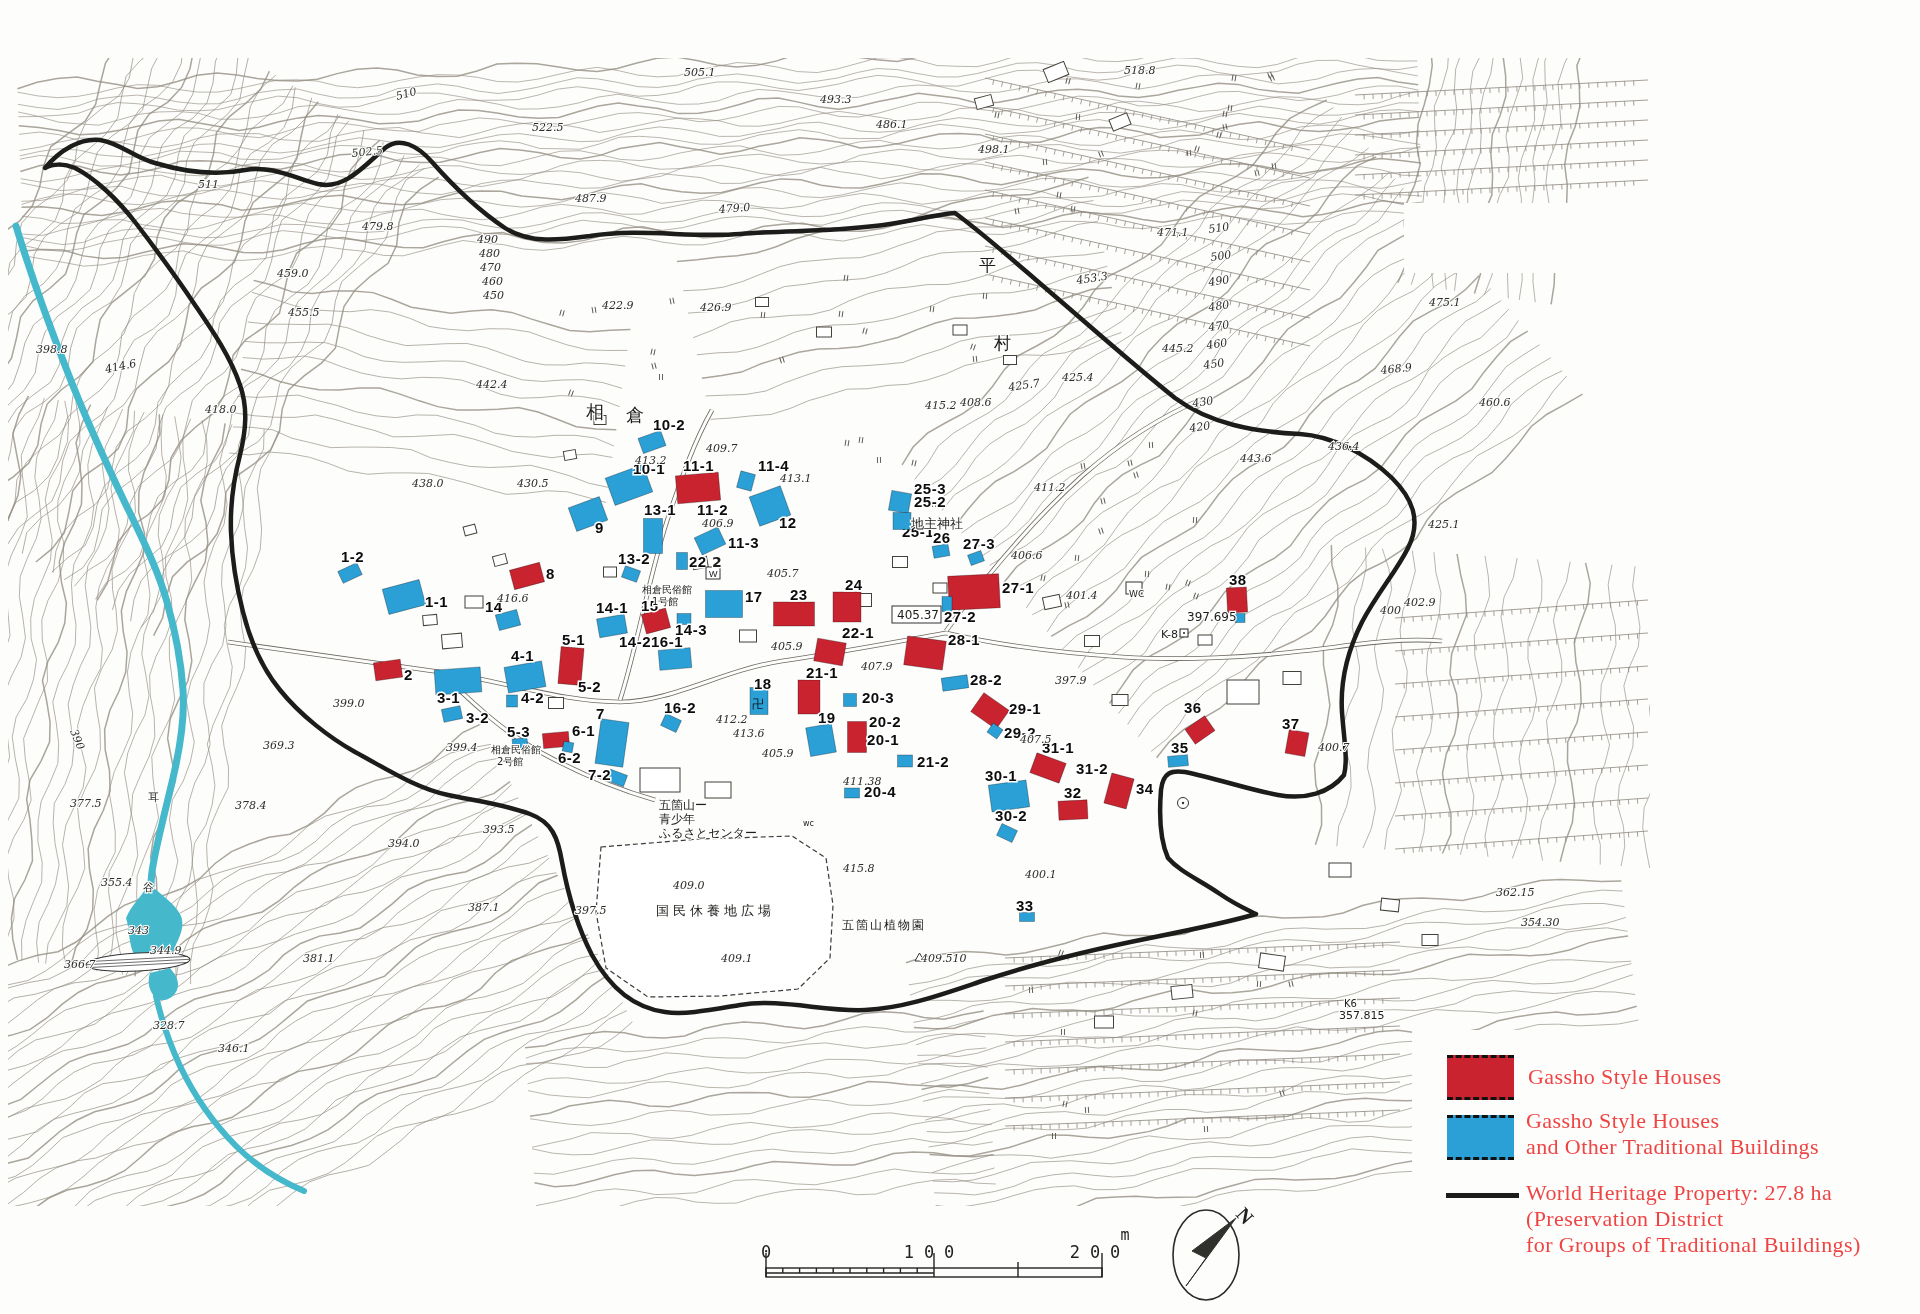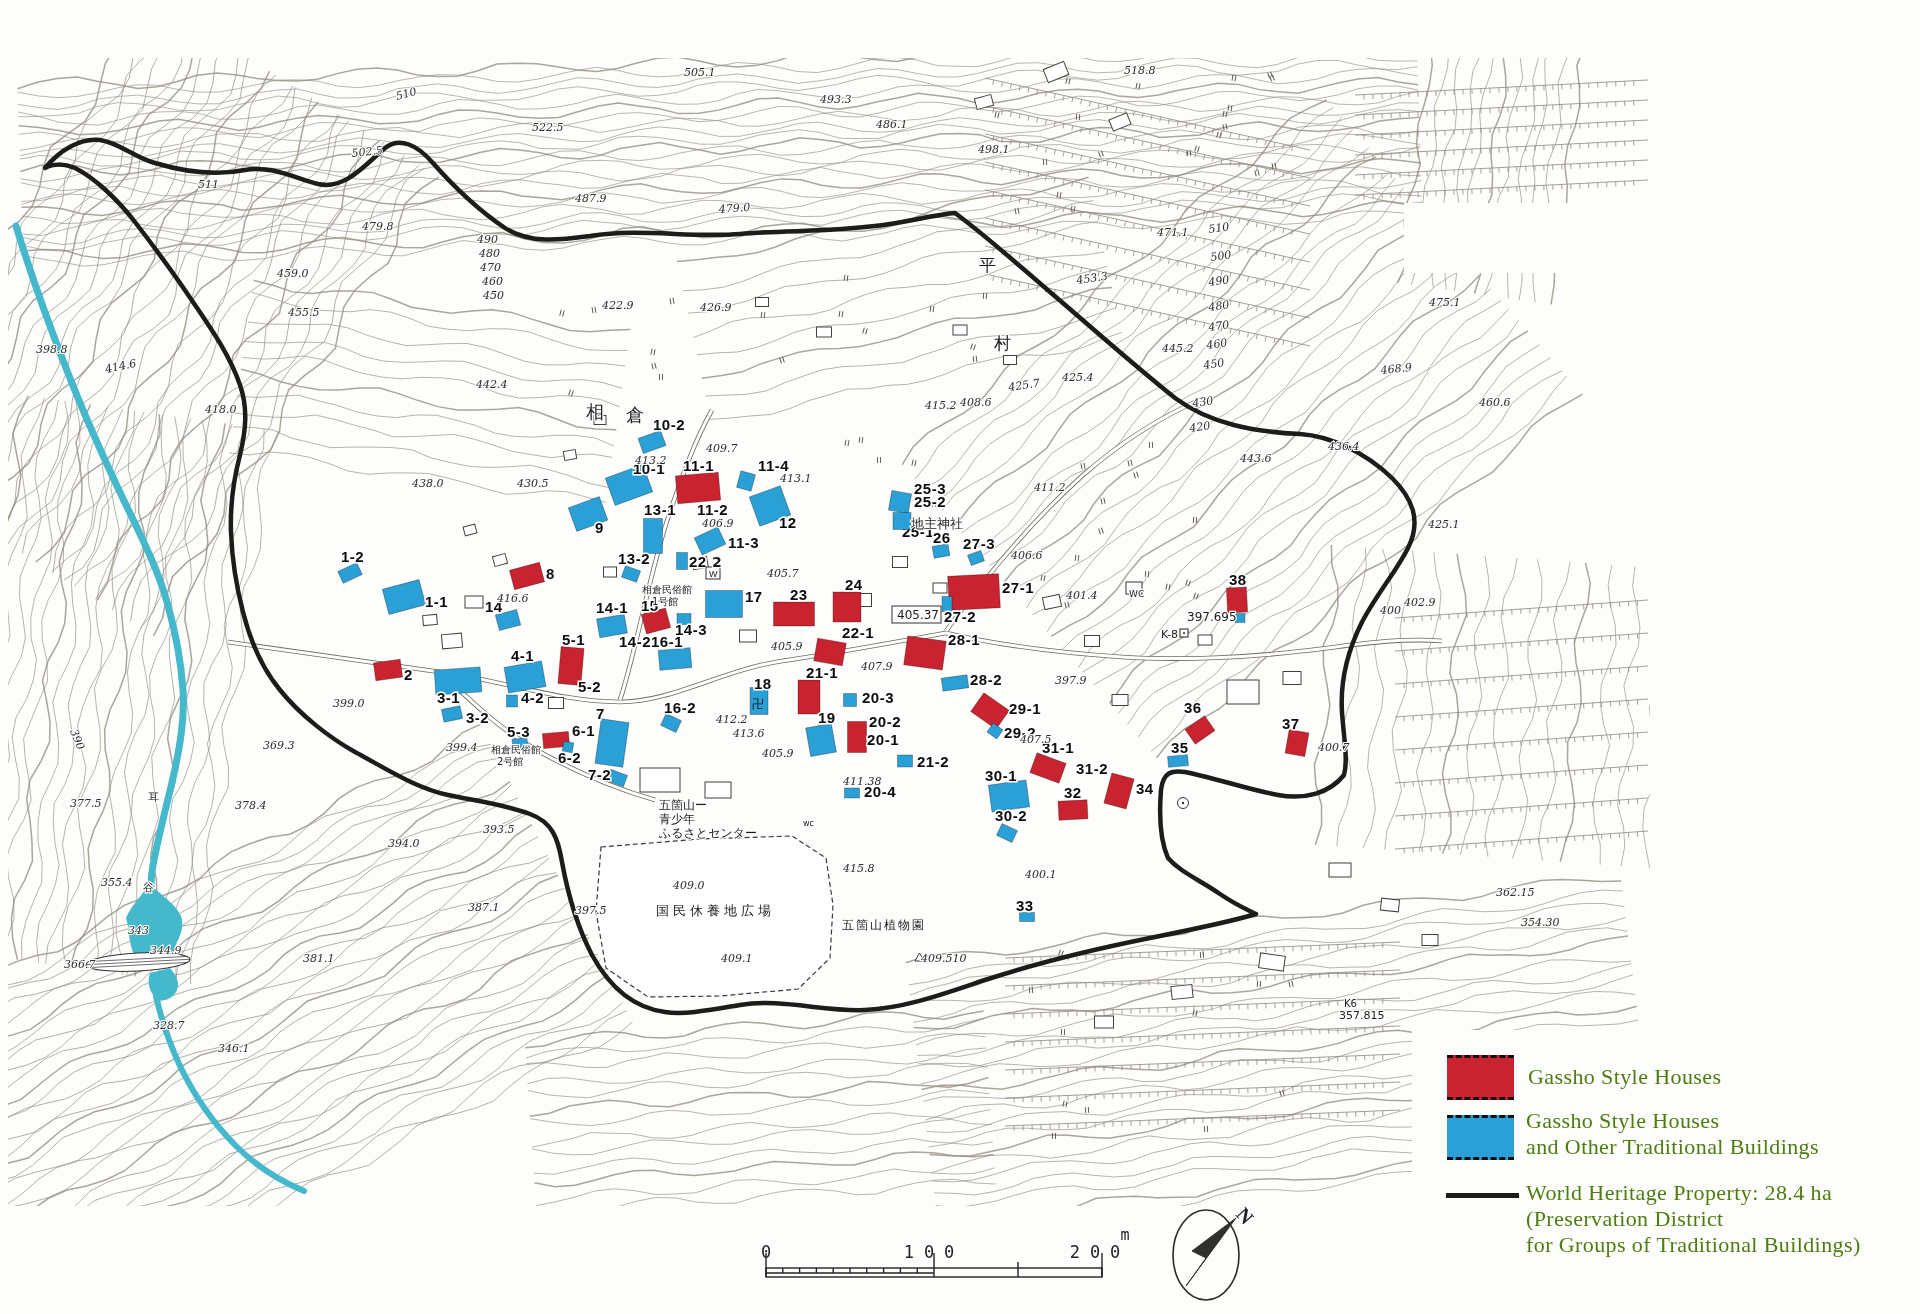--- a/index.html
+++ b/index.html
@@ -1,20 +1,20 @@
 <!DOCTYPE html>
 <html><head>
 <meta charset="utf-8">
 <style>
   html,body{margin:0;padding:0;background:#fdfdfc;}
   #stage{position:relative;width:1920px;height:1314px;background:#fdfdfc;overflow:hidden;
          font-family:"Liberation Sans",sans-serif;}
   #map{position:absolute;left:0;top:0;}
   .legend-label{position:absolute;font-family:"Liberation Serif","DejaVu Serif",serif;
-    color:#4d7c0f;font-size:22px;line-height:26px;white-space:pre-line;letter-spacing:.4px;}
+    color:#ef4444;font-size:22px;line-height:26px;white-space:pre-line;letter-spacing:.4px;}
   .sw{position:absolute;width:67px;height:45px;border-top:3px dashed #111;border-bottom:3px dashed #111;box-sizing:border-box;}
   .line-sw{position:absolute;width:73px;height:5px;background:#1c1c1a;}
 </style>
 </head>
 <body>
 
 <div id="stage">
   <svg id="map" width="1920" height="1314" viewBox="0 0 1920 1314">
     <defs>
       <clipPath id="mapClip">
@@ -2037,17 +2037,17 @@
     </g>
   </svg>
 
   <div>
     <div class="sw" style="left:1447px;top:1055px;background:#c9232f;"></div>
     <div class="legend-label" style="left:1528px;top:1064px;">Gassho Style Houses</div>
     <div class="sw" style="left:1447px;top:1115px;background:#2ba0d6;"></div>
     <div class="legend-label" style="left:1526px;top:1108px;">Gassho Style Houses
 and Other Traditional Buildings</div>
     <div class="line-sw" style="left:1446px;top:1193px;"></div>
-    <div class="legend-label" style="left:1526px;top:1180px;">World Heritage Property: 28.4 ha
+    <div class="legend-label" style="left:1526px;top:1180px;">World Heritage Property: 27.8 ha
  (Preservation District
 for Groups of Traditional Buildings)</div>
   </div>
 </div>
 
 </body></html>

